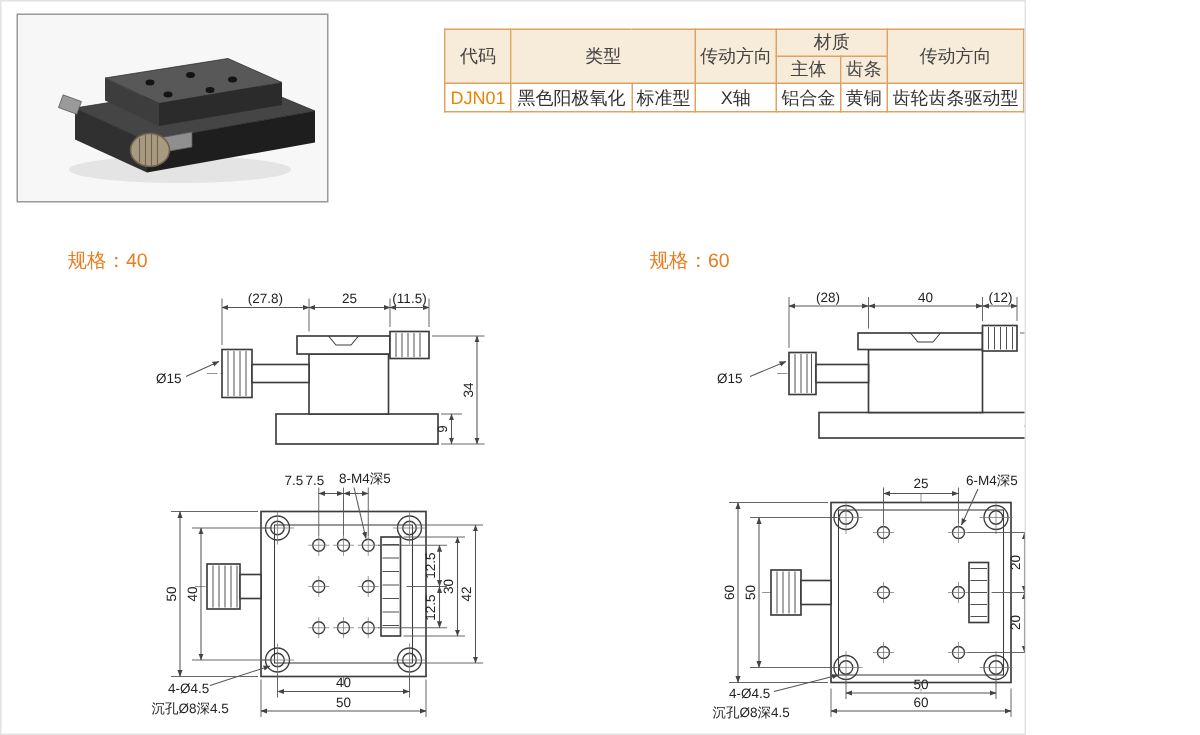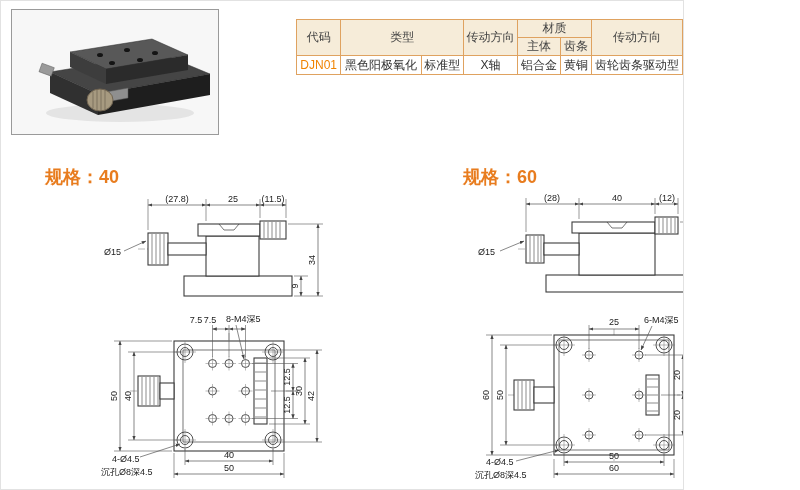--- a/index.html
+++ b/index.html
@@ -8,21 +8,21 @@
   .page { position:relative; width:684px; height:490px; background:#fff; border:1px solid #e2e2e2; overflow:hidden; }
 
   .photo-box { position:absolute; left:10px; top:8px; width:208px; height:126px; border:1px solid #9a9a9a; background:#f7f7f7; }
 
   .spec-table { position:absolute; left:295px; top:18px; border-collapse:collapse; table-layout:fixed; font-size:12px; color:#333; }
   .spec-table th, .spec-table td { border:1px solid #dfa260; text-align:center; vertical-align:middle; padding:0 2px; height:18px; font-weight:normal; white-space:nowrap; overflow:hidden; }
   .spec-table th { background:#f6ecd9; color:#444; }
   .spec-table td { background:#fff; height:19px; }
   .code-cell { color:#f08300; font-weight:bold; }
 
-  .sec-title { position:absolute; color:#e87c1e; font-size:18px; font-weight:bold; }
+  .sec-title { position:absolute; color:#e87c1e; font-size:13px; font-weight:normal; }
 
   svg.draw { position:absolute; }
   .part { fill:#ffffff; stroke:#3c3c3c; stroke-width:1.1; }
   .thin { stroke:#3c3c3c; stroke-width:0.7; fill:none; }
   .dim { stroke:#555; stroke-width:0.7; }
   .ext { stroke:#555; stroke-width:0.6; }
   .cl  { stroke:#888; stroke-width:0.6; stroke-dasharray:7 2 2 2; }
   .dt  { font-size:9px; fill:#222; font-family:"Liberation Sans", sans-serif; }
   .knurl { stroke:#3c3c3c; stroke-width:0.6; }
   .hole { fill:none; stroke:#3c3c3c; stroke-width:0.9; }
@@ -109,21 +109,21 @@
         <td>标准型</td>
         <td>X轴</td>
         <td>铝合金</td>
         <td>黄铜</td>
         <td>齿轮齿条驱动型</td>
       </tr>
     </tbody>
   </table>
 
   <div class="sec-title" style="left:44px;top:164px">规格：40</div>
-  <div class="sec-title" style="left:462px;top:164px">规格：60</div>
+  <div class="sec-title" style="left:432px;top:164px">规格：60</div>
 
   <svg class="draw" style="left:95px;top:190px" width="230" height="118" viewBox="0 0 230 118">
     <g>
       <line class="cl" x1="42" y1="58" x2="122" y2="58"></line>
       <rect class="part" x="88" y="85" width="108" height="20"></rect>
       <rect class="part" x="110" y="45" width="53" height="40"></rect>
       <rect class="part" x="102" y="33" width="62" height="12"></rect>
       <path class="thin" d="M123,33 L128,39 L138,39 L143,33"></path>
       <rect class="part" x="164" y="30" width="26" height="18"></rect>
       <line class="knurl" x1="168" y1="31" x2="168" y2="47"></line>

